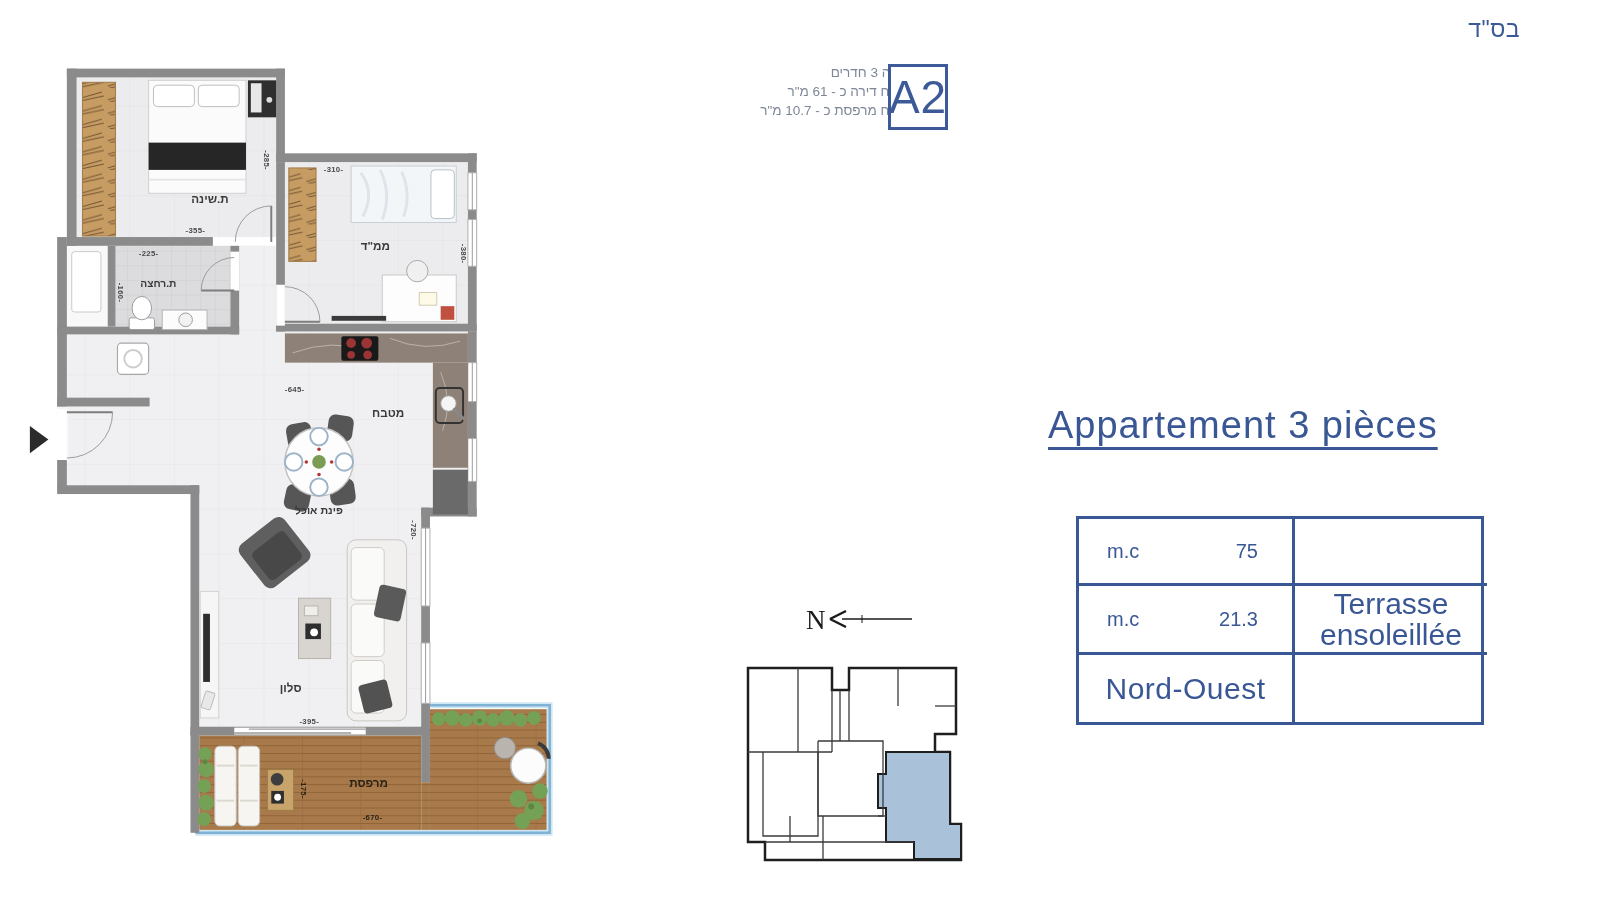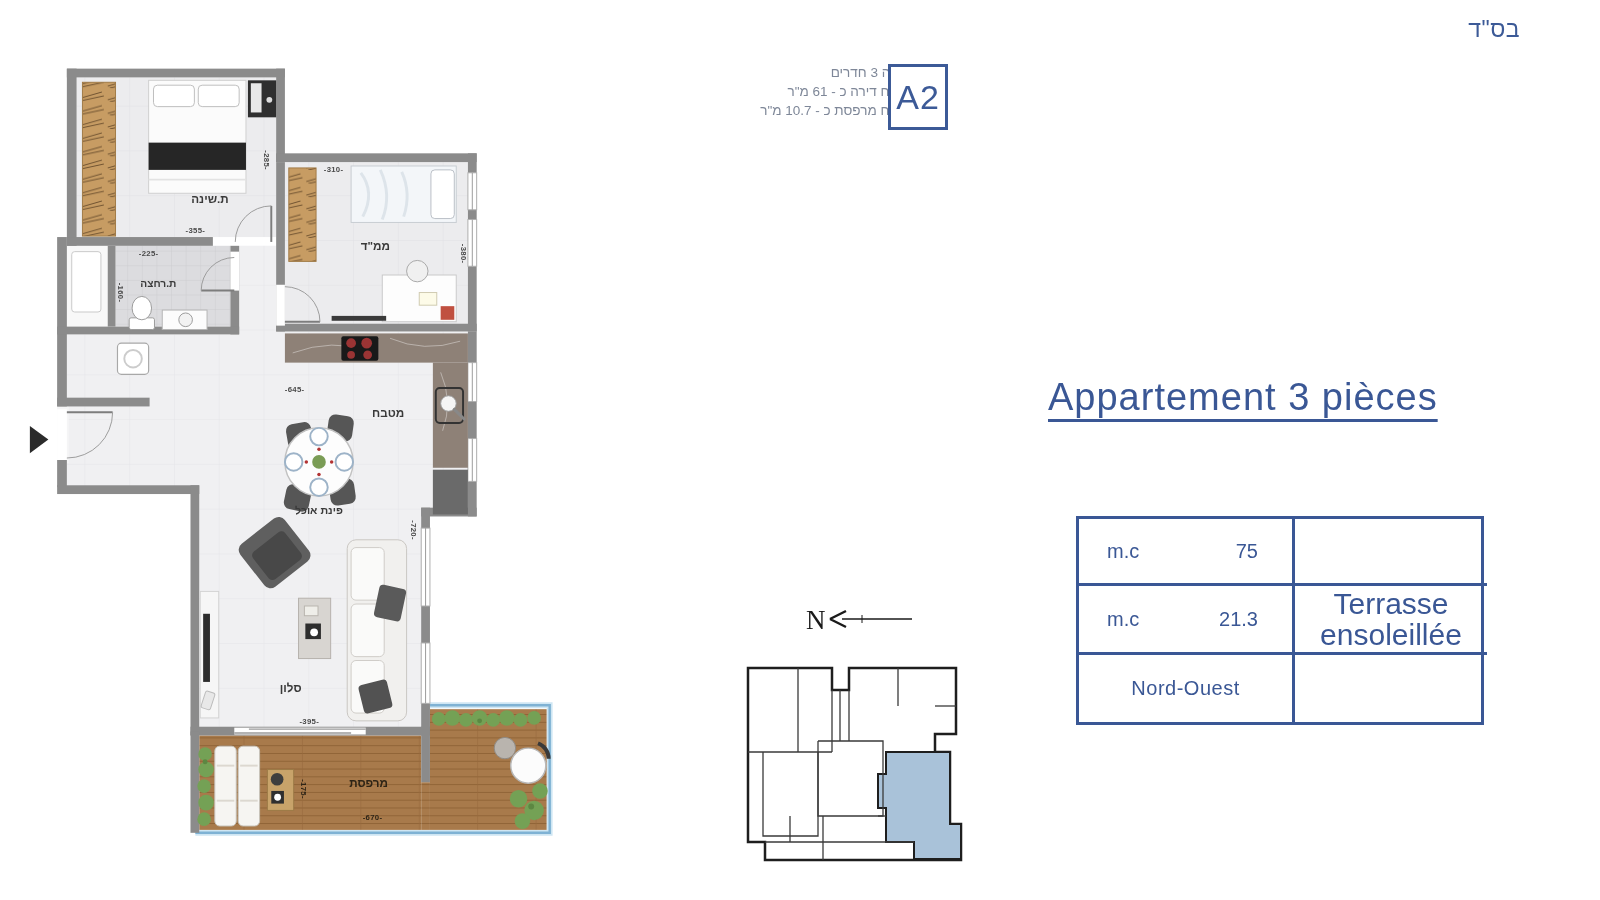--- a/index.html
+++ b/index.html
@@ -11,41 +11,41 @@
   .bsd{
     right:80px;top:16px;font-size:23px;color:#3c5a97;direction:rtl;letter-spacing:.5px;
   }
   .header-lines{
     right:692px;top:63px;text-align:right;direction:rtl;color:#7e8798;
     font-size:13.5px;line-height:19px;width:220px;
   }
   .unit-box{
     left:888px;top:64px;width:54px;height:60px;border:3px solid #3c5a97;background:#fff;
     display:flex;align-items:center;justify-content:center;
-    font-size:34px;color:#3c5a97;letter-spacing:1px;
+    font-size:46px;color:#3c5a97;letter-spacing:1px;
   }
   .title{
-    left:1048px;top:376px;width:444px;white-space:nowrap;
+    left:1048px;top:404px;width:444px;white-space:nowrap;
     font-size:38px;color:#3a5795;letter-spacing:1px;
     text-decoration:underline;text-underline-offset:9px;text-decoration-thickness:2.5px;
   }
   .info-table{
     left:1076px;top:516px;width:408px;
     display:grid;grid-template-columns:216px 192px;grid-template-rows:67px 69px 67px;
     border:3px solid #3a5795;box-sizing:border-box;color:#3a5795;
   }
   .info-table .cell{
     border-right:3px solid #3a5795;border-bottom:3px solid #3a5795;
     display:flex;align-items:center;justify-content:center;box-sizing:border-box;
   }
   .info-table .cell:nth-child(2n){border-right:none;}
   .info-table .cell.last-row{border-bottom:none;}
   .mc-cell{justify-content:space-between !important;padding:0 34px 0 28px;font-size:20px;}
   .note-cell{flex-direction:column;font-size:30px;line-height:31px;}
-  .dir-cell{font-size:20px;letter-spacing:.5px;}
+  .dir-cell{font-size:30px;letter-spacing:.5px;}
   .plan{left:25px;top:50px;width:550px;height:818px;}
   .building{left:728px;top:646px;width:240px;height:218px;}
   .compass{left:800px;top:596px;width:115px;height:46px;}
   svg text{font-family:"Liberation Sans","DejaVu Sans",sans-serif;}
   .room-label{font-size:12px;font-weight:bold;fill:#3a3a3a;}
   .dim{font-size:8px;font-weight:bold;fill:#4a4a4a;letter-spacing:.3px;}
   .deck-label{fill:#2e2416;}
 </style>
 </head>
 <body>

